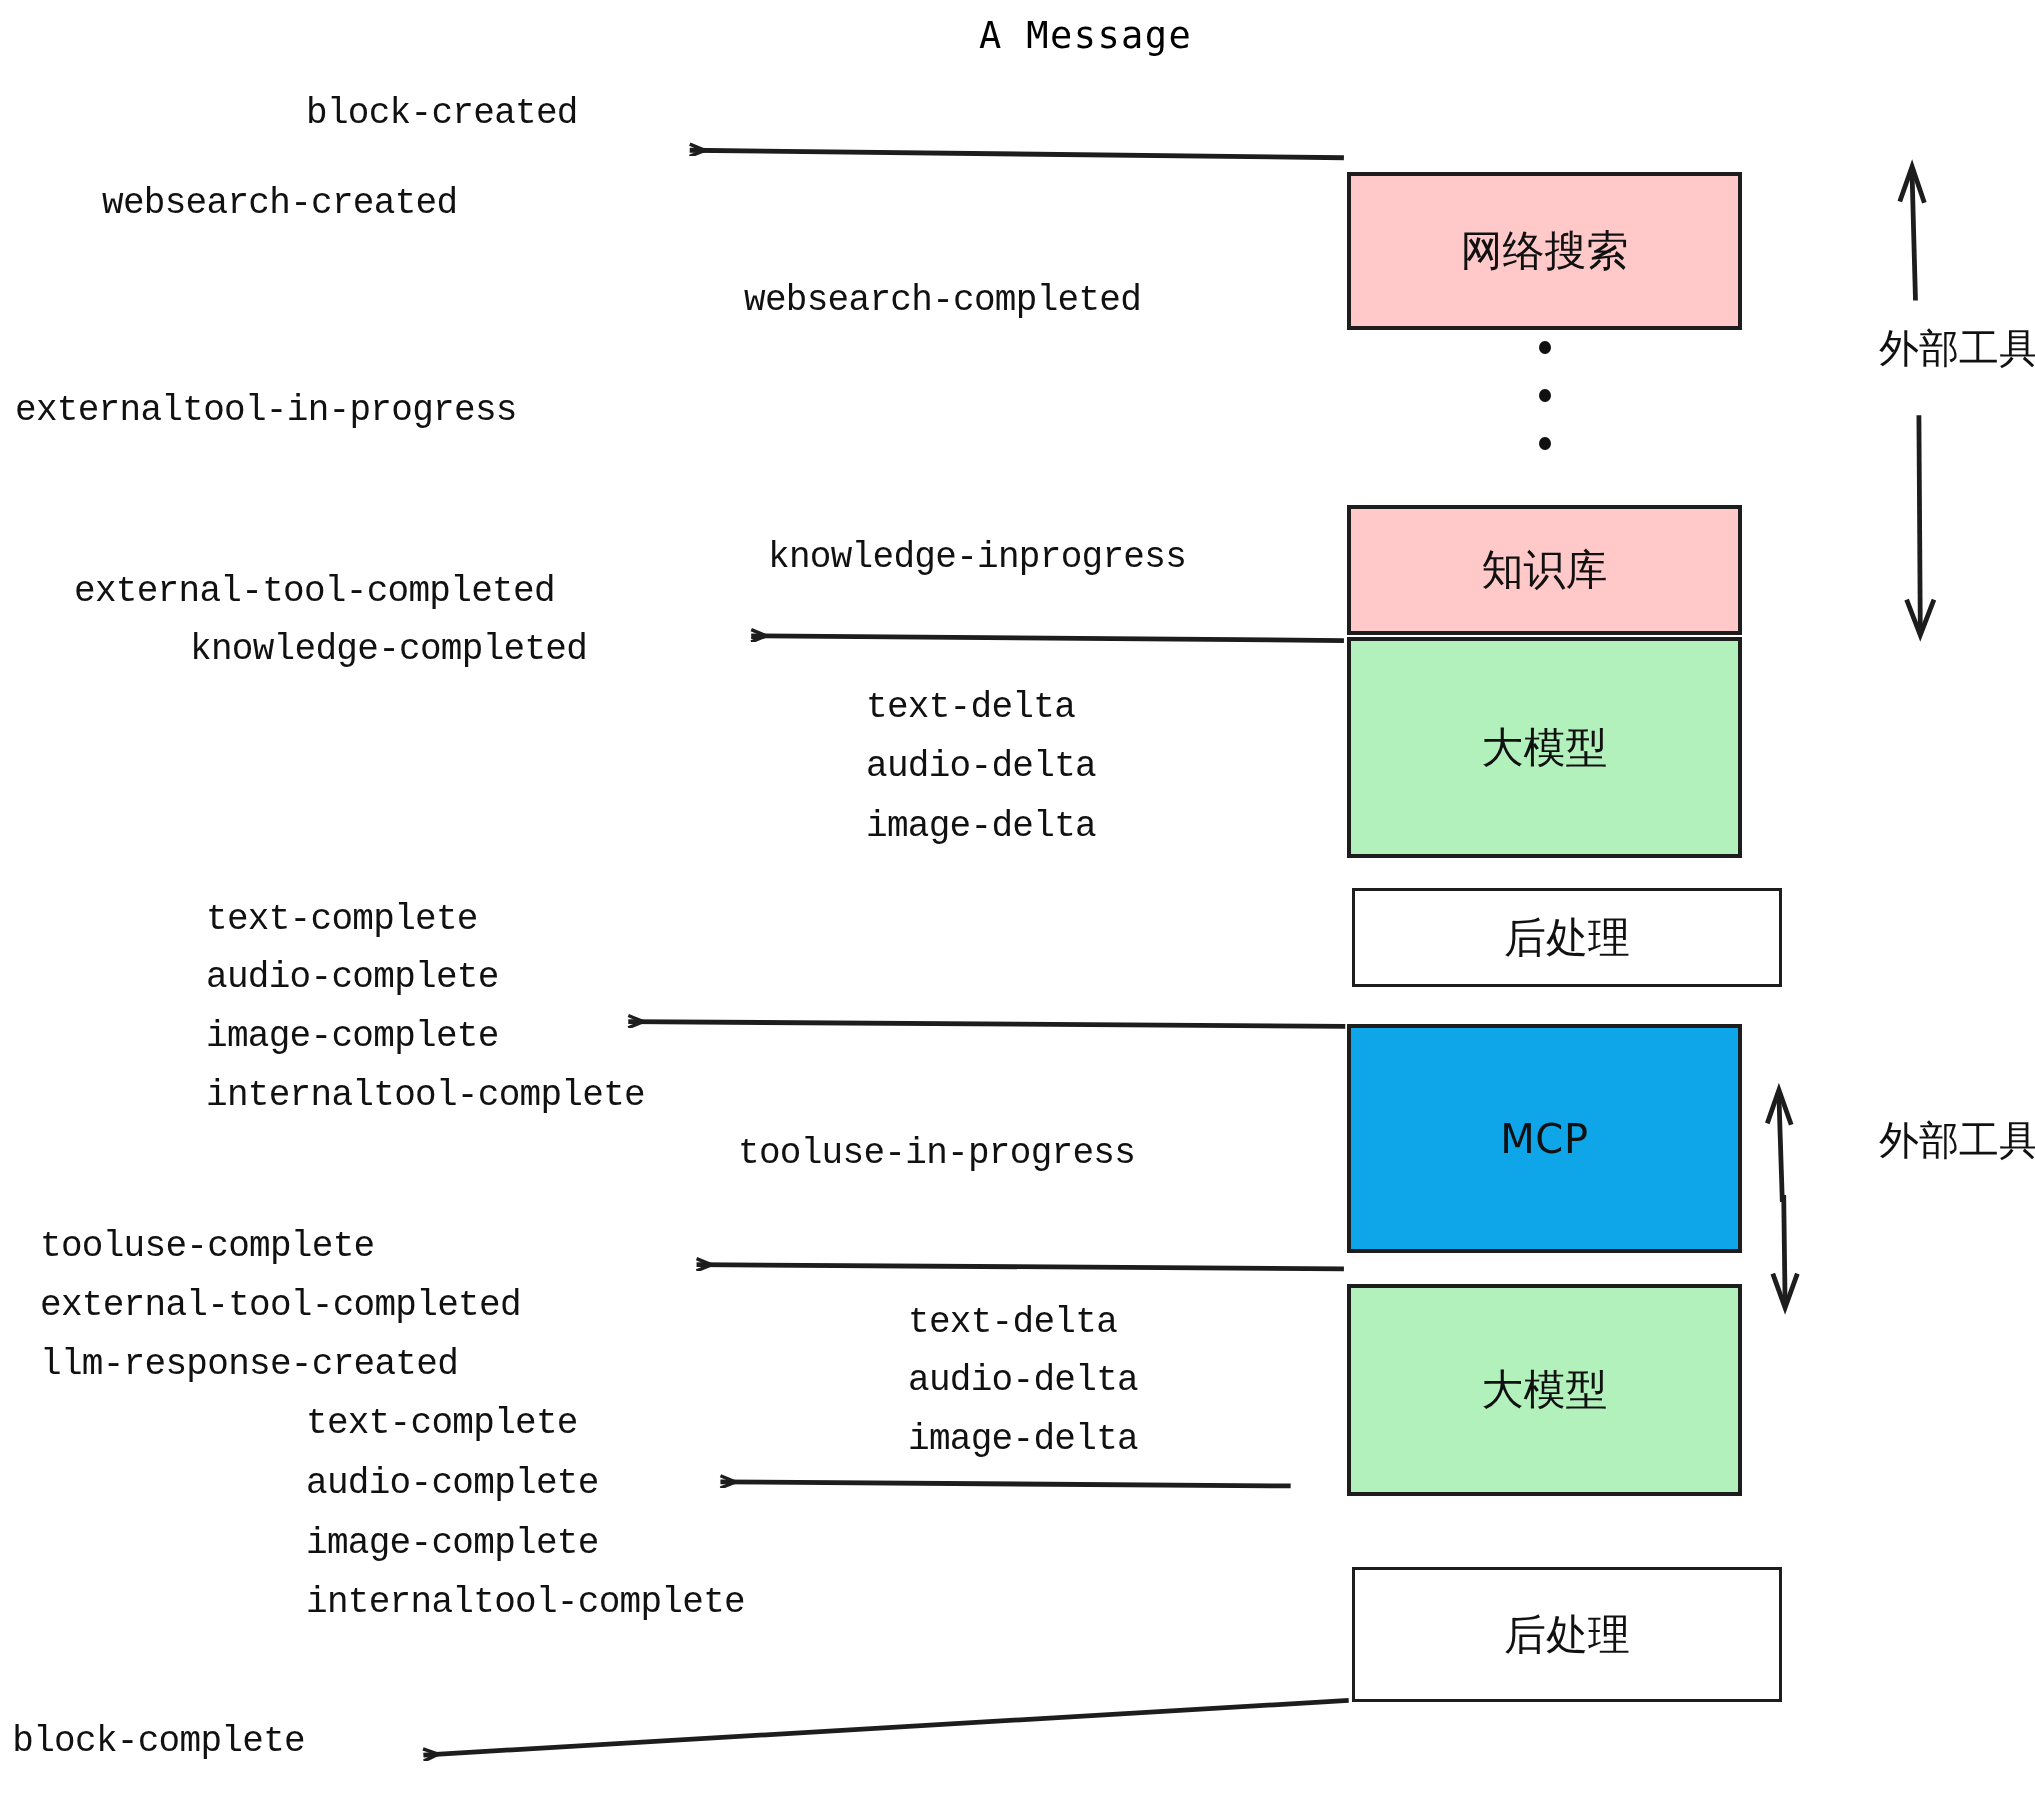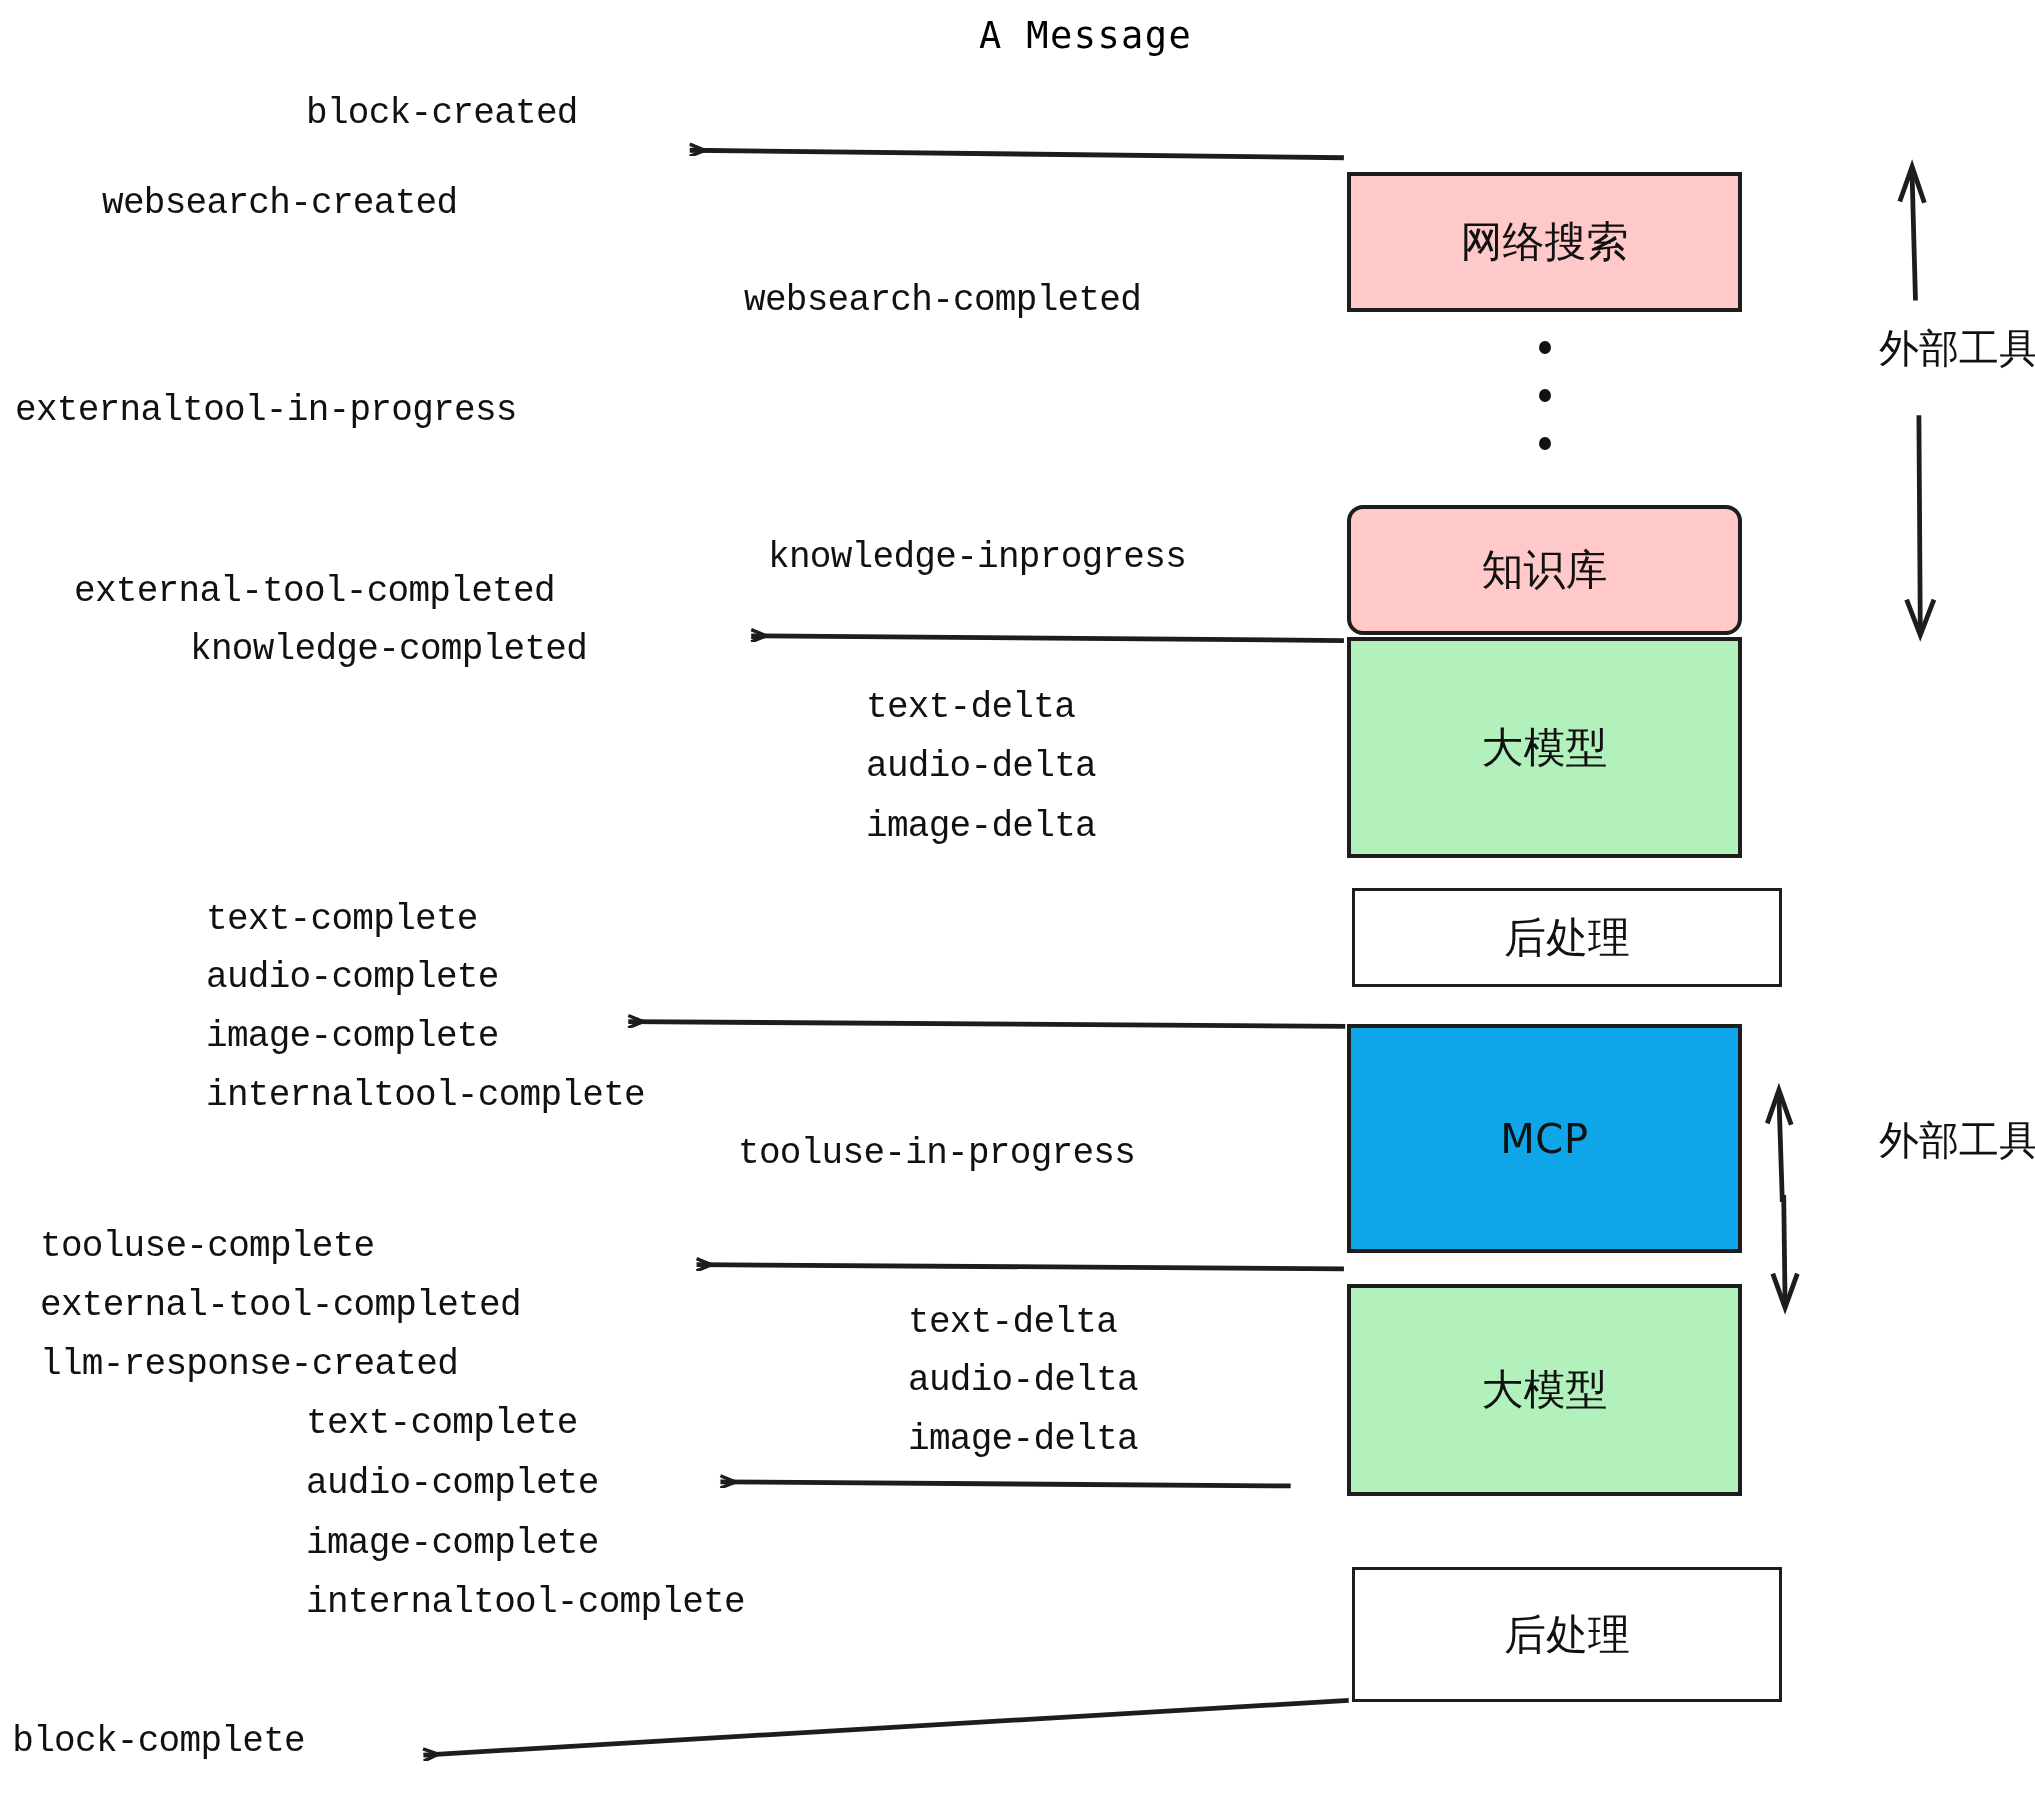--- a/index.html
+++ b/index.html
@@ -133,31 +133,31 @@
 
 
   <div class="evt" style="left:12.3px; top:1724px;">block-complete</div>
 
   <div class="evt" style="left:908px; top:1305px;">text-delta</div>
 
   <div class="evt" style="left:908px; top:1363px;">audio-delta</div>
 
   <div class="evt" style="left:908px; top:1422px;">image-delta</div>
 
-  <div class="box" style="left:1347px; top:172px; width:395px; height:140px; background:#FFC9C9;">
+  <div class="box" style="left:1347px; top:172px; width:395px; height:158px; background:#FFC9C9;">
     <span>网络搜索</span>
   </div>
 
   <div class="dots" style="left:1538px; top:341px; width:13.7px; height:109px;">
     <span></span>
       <span></span>
       <span></span>
   </div>
 
-  <div class="box" style="left:1347px; top:505px; width:395px; height:130px; background:#FFC9C9;border-radius:16px;">
+  <div class="box" style="left:1347px; top:505px; width:395px; height:130px; background:#FFC9C9;">
     <span>知识库</span>
   </div>
 
   <div class="box" style="left:1347px; top:637px; width:395px; height:221px; background:#B2F0BC;">
     <span>大模型</span>
   </div>
 
   <div class="box" style="left:1352px; top:888px; width:430px; height:99px; background:#FFFFFF; border-width:3.4px;">
     <span>后处理</span>
   </div>

